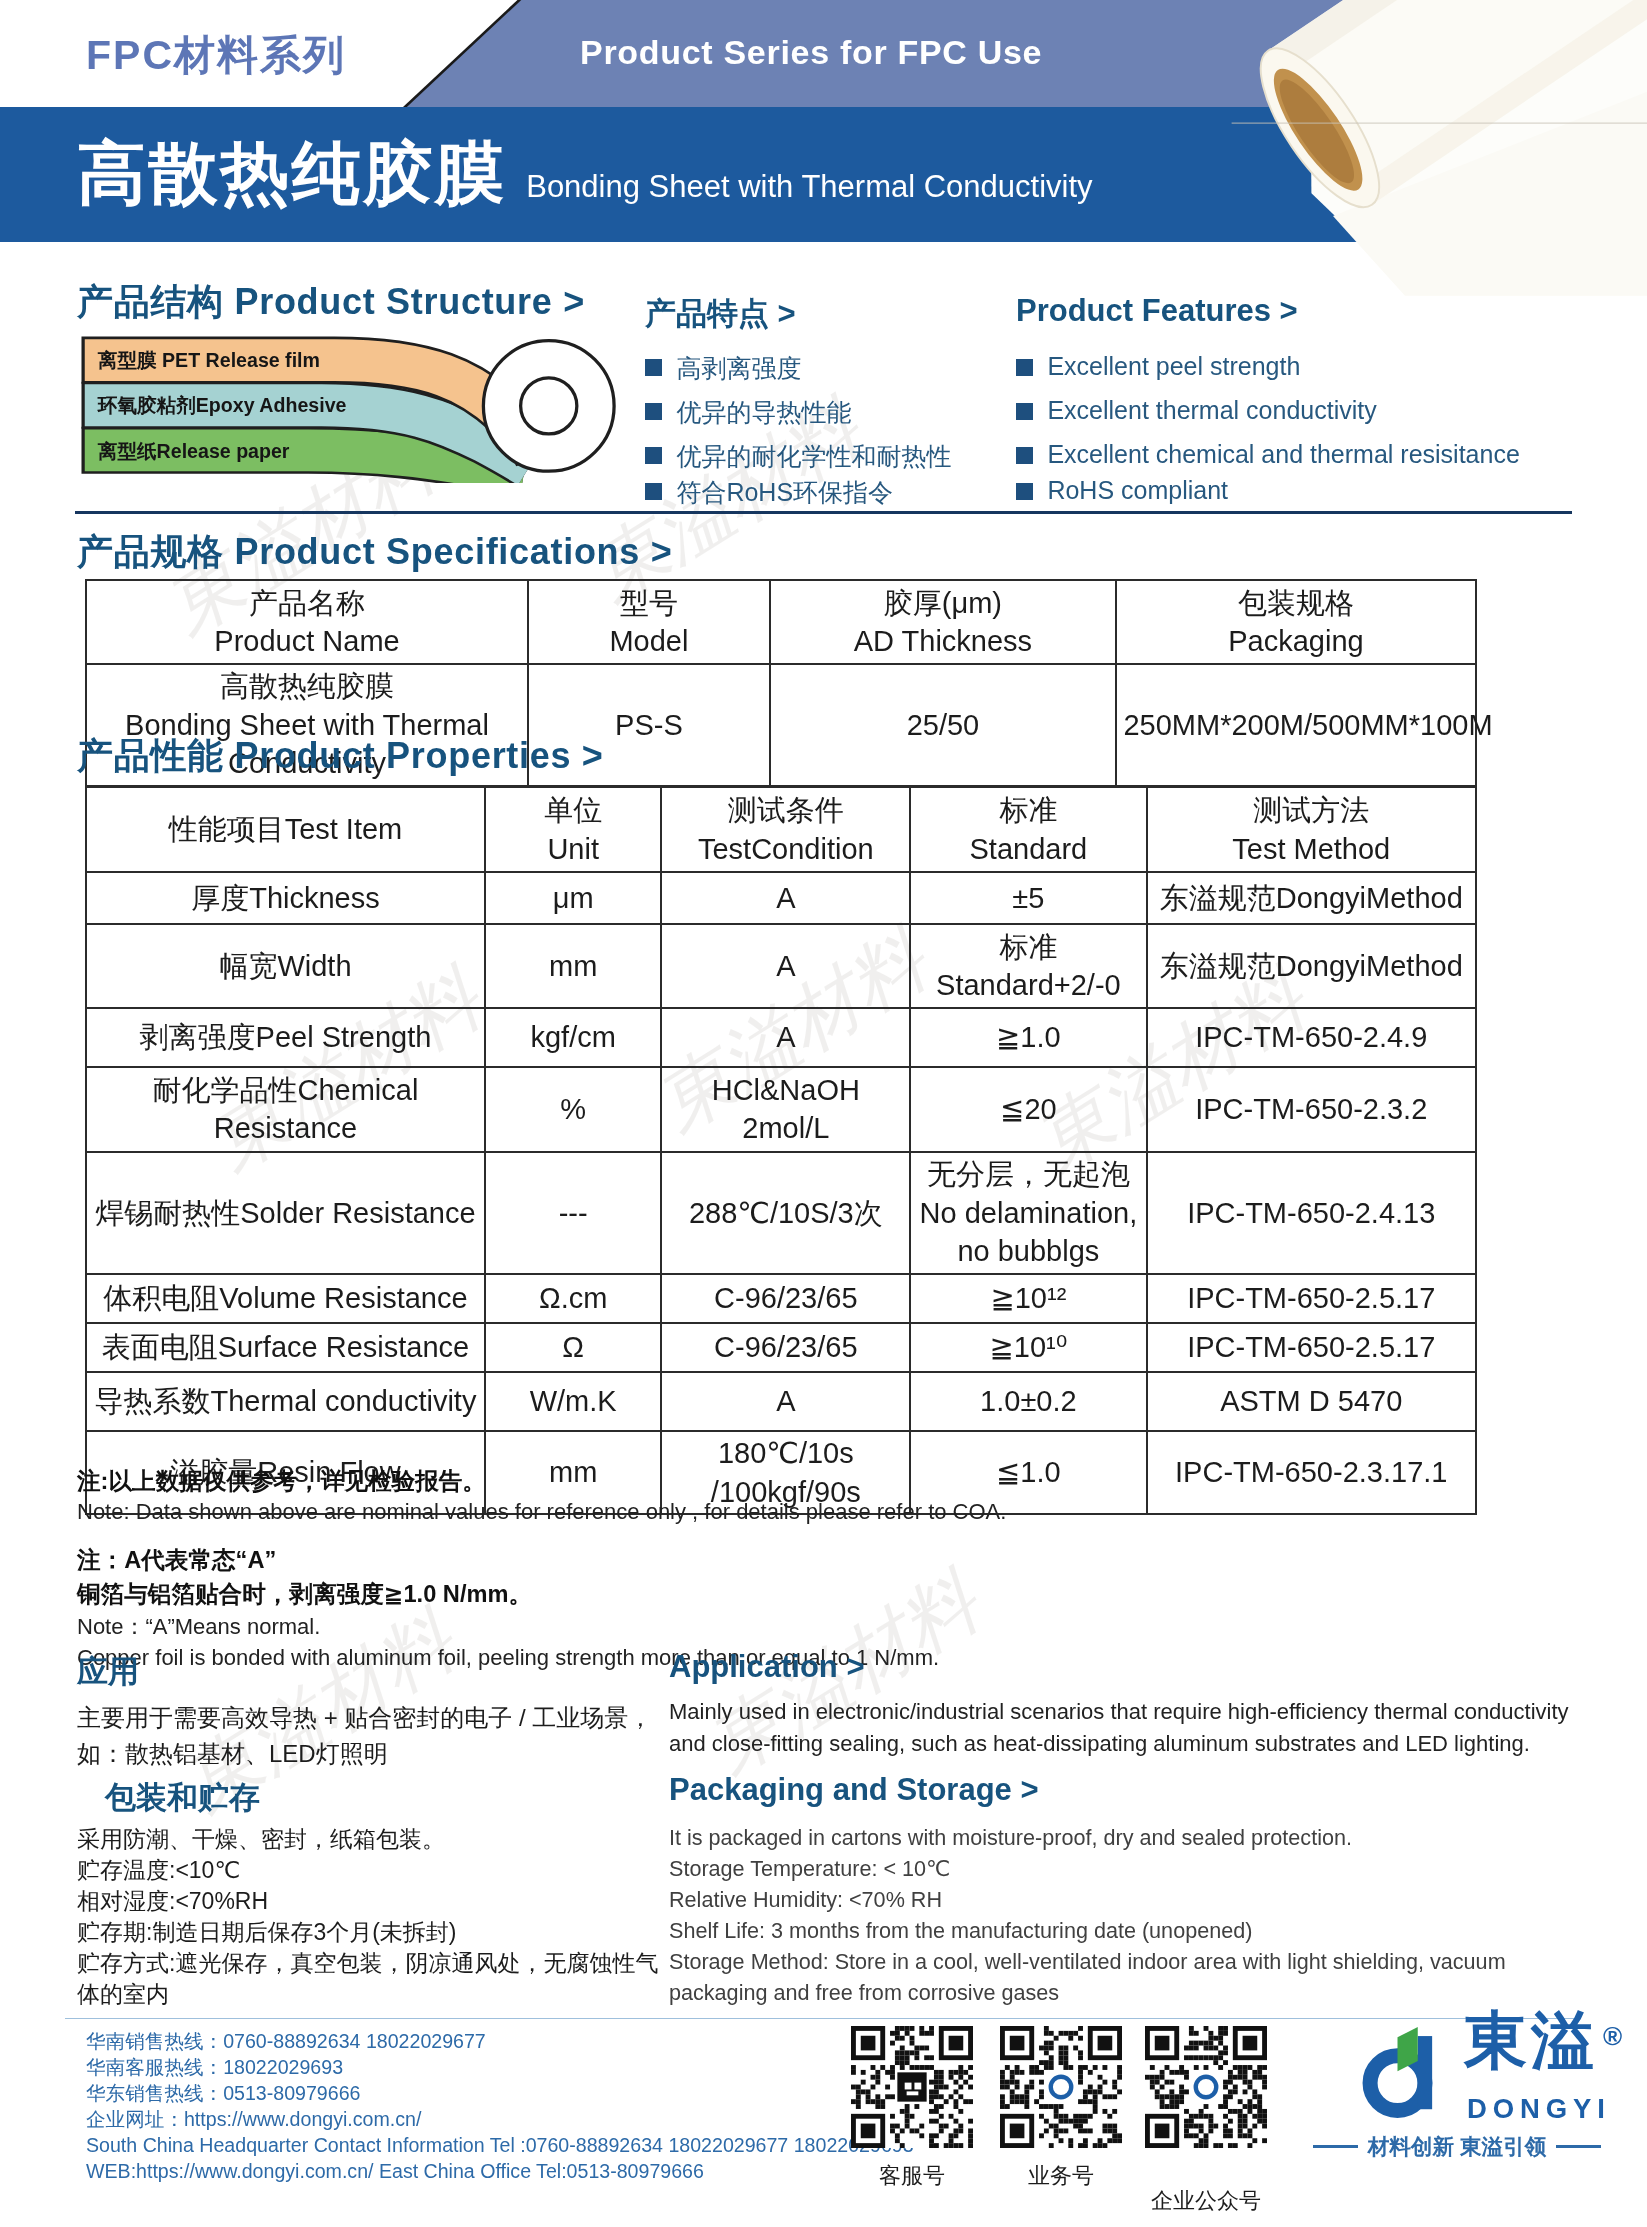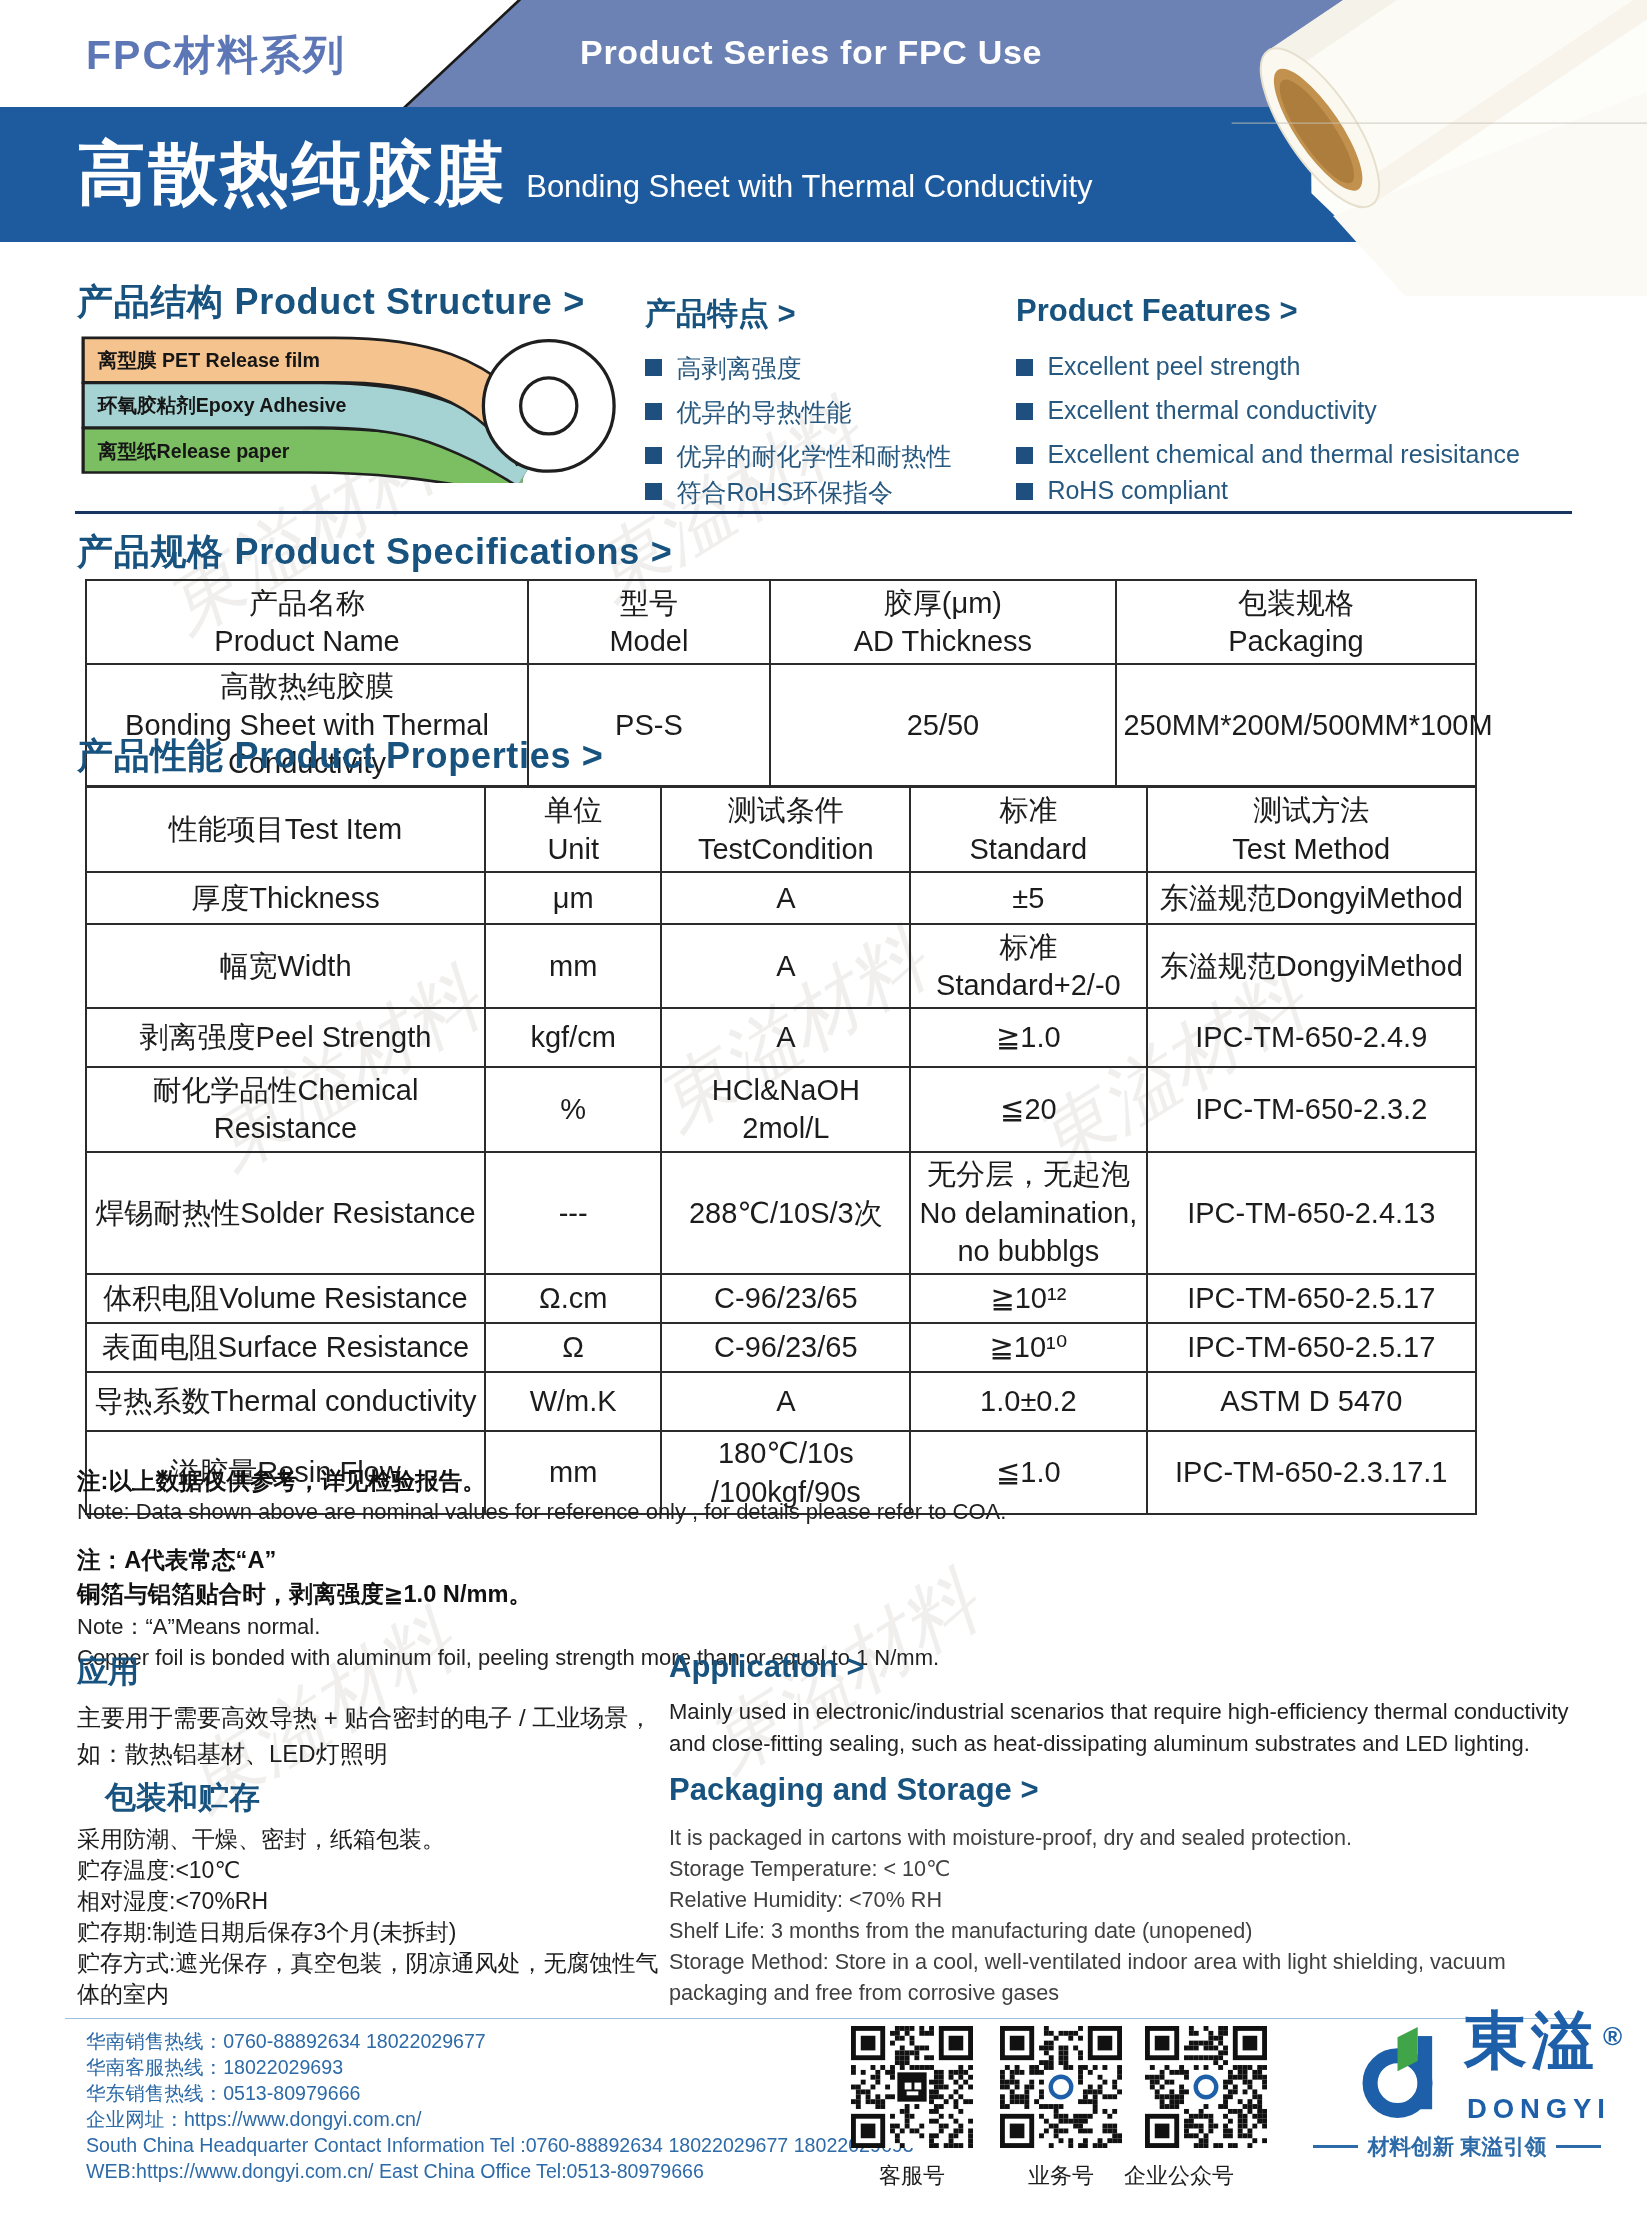--- a/index.html
+++ b/index.html
@@ -897,21 +897,21 @@
       <rect x="20" y="2" width="3" height="3" fill="#111"></rect>
       <rect x="0" y="18" width="7" height="7" fill="#111"></rect>
       <rect x="1" y="19" width="5" height="5" fill="#fff"></rect>
       <rect x="2" y="20" width="3" height="3" fill="#111"></rect>
       <rect x="9.5" y="9.5" width="6" height="6" fill="#fff"></rect>
       <rect x="10.4" y="10.4" width="4.2" height="4.2" fill="#fff"></rect>
       <circle cx="12.5" cy="12.5" r="2.1" fill="none" stroke="#1D5FA8" stroke-width="0.9"></circle>
     </svg>
   <div class="qr-label" style="left:851px;">客服号</div>
   <div class="qr-label" style="left:1000px;">业务号</div>
-  <div class="qr-label" style="left:1118px;">企业公众号</div>
+  <div class="qr-label" style="left:1145px;margin-top:25px;">企业公众号</div>
 
   <svg class="logo-mark" viewBox="0 0 150 150">
     <circle cx="62" cy="92" r="42" fill="none" stroke="#1D5FA8" stroke-width="23"></circle>
     <rect x="93" y="20" width="22" height="112" fill="#1D5FA8"></rect>
     <polygon points="62,22 93,6 93,58 62,74" fill="#3FA548"></polygon>
   </svg>
   <div class="logo-cn">東溢</div>
   <div class="logo-reg">®</div>
   <div class="logo-en">DONGYI</div>
   <div class="tagline">

